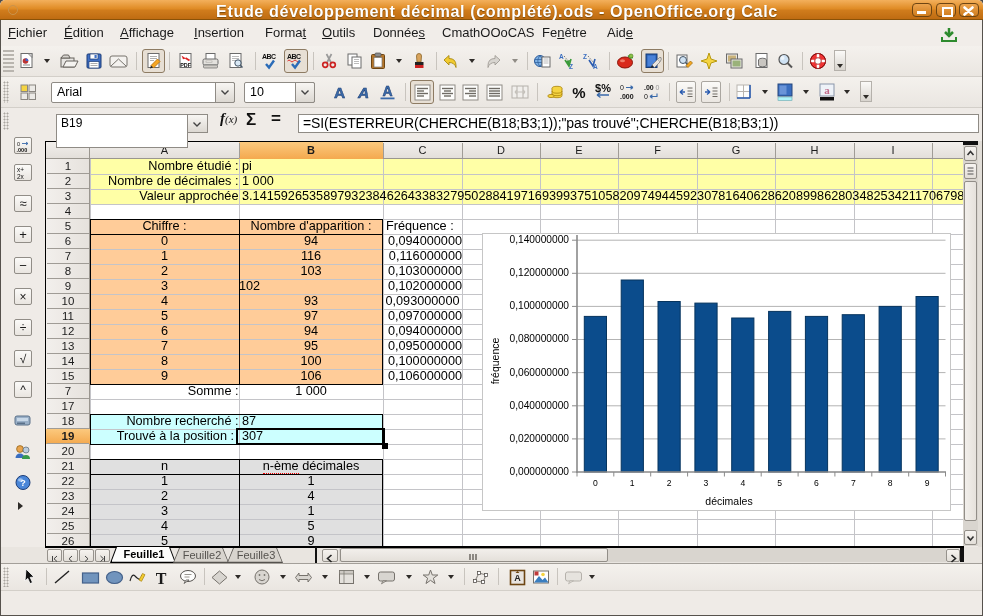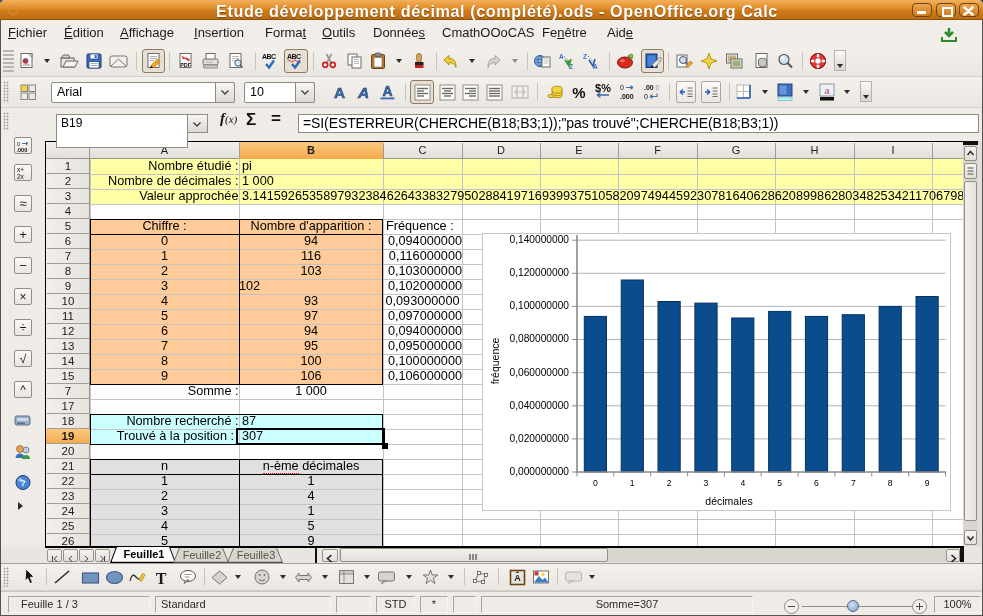--- a/index.html
+++ b/index.html
@@ -463,21 +463,21 @@
       <div class="cell" style="left:44px;top:362px;width:149px;text-align:center;">3</div>
       <div class="cell" style="left:193px;top:362px;width:144px;text-align:center;">1</div>
       <div class="cell" style="left:44px;top:377px;width:149px;text-align:center;">4</div>
       <div class="cell" style="left:193px;top:377px;width:144px;text-align:center;">5</div>
       <div class="cell" style="left:44px;top:392px;width:149px;text-align:center;">5</div>
       <div class="cell" style="left:193px;top:392px;width:144px;text-align:center;">9</div>
 
 <div class="ab" style="left:190px;top:285.5px;width:149px;height:17px;border:2.4px solid #000;box-sizing:border-box;"></div>
 <div class="ab" style="left:336px;top:301px;width:6px;height:6px;background:#000;"></div>
 
-<div id="chart" class="ab" style="left:436px;top:91px;width:469px;height:278px;background:#fff;padding-left:20px;">
+<div id="chart" class="ab" style="left:436px;top:91px;width:469px;height:278px;background:#fff;">
 <svg width="469" height="278" style="position:absolute;left:0;top:0;" font-family="Liberation Sans, sans-serif">
 <rect x="0.5" y="0.5" width="468" height="277" fill="#fff" stroke="#c6c6c6" stroke-width="1"></rect>
 <g stroke="#b3b3b3" stroke-width="1">
 <line x1="95" y1="7.2" x2="463.5" y2="7.2"></line>
             <line x1="95" y1="40.3" x2="463.5" y2="40.3"></line>
             <line x1="95" y1="73.4" x2="463.5" y2="73.4"></line>
             <line x1="95" y1="106.5" x2="463.5" y2="106.5"></line>
             <line x1="95" y1="139.6" x2="463.5" y2="139.6"></line>
             <line x1="95" y1="172.8" x2="463.5" y2="172.8"></line>
             <line x1="95" y1="205.9" x2="463.5" y2="205.9"></line>
@@ -604,39 +604,20 @@
           <path d="M129 3 v6 M132 3 v6 M135 3 v6" stroke="#5a5650" stroke-width="1.3"></path>
         </svg></div>
 <div class="ab" style="left:946px;top:1.5px;width:14px;height:13px;background:linear-gradient(#f6f3ef,#e3dfd9);border:1px solid #96928c;border-radius:2px;box-sizing:border-box;"><svg width="12" height="11">
           <path d="M4.5 2 L8.5 5.5 L4.5 9" stroke="#222" stroke-width="1.6" fill="none"></path>
         </svg></div>
 <div class="ab" style="left:960px;top:0.5px;width:3.5px;height:14.5px;background:#111;"></div>
 </div>
 
 <div class="ab" id="tb3" style="left:0;top:563px;width:983px;height:28px;background:linear-gradient(#f4f1ed,#eae6e1);border-top:1px solid #a39f99;border-bottom:1px solid #d3cfc9;box-sizing:border-box;"></div>
 
-<div class="ab" id="status" style="left:0;top:591px;width:983px;height:25px;background:#efebe7;border-top:1px solid #cac6c0;box-sizing:border-box;">
-<div class="sfield" style="left:8px;width:142px;padding-left:12px;">Feuille 1 / 3</div>
-<div class="sfield" style="left:155px;width:176px;padding-left:5px;">Standard</div>
-<div class="sfield" style="left:336px;width:35px;"></div>
-<div class="sfield" style="left:376px;width:39px;text-align:center;">STD</div>
-<div class="sfield" style="left:420px;width:28px;text-align:center;">*</div>
-<div class="sfield" style="left:453px;width:23px;"></div>
-<div class="sfield" style="left:481px;width:272px;text-align:center;padding-left:20px;">Somme=307</div>
-<div class="ab" style="left:784px;top:7px;width:15px;height:15px;border:1px solid #8f8b85;border-radius:50%;background:#f2efeb;box-sizing:border-box;">
-        <div class="ab" style="left:3px;top:5.5px;width:7px;height:1.6px;background:#444;"></div>
-      </div>
-<div class="ab" style="left:802px;top:13.6px;width:110px;height:1.6px;background:#938f89;"></div>
-<div class="ab" style="left:847px;top:8px;width:12px;height:12px;border:1px solid #4d6e96;border-radius:50%;background:radial-gradient(circle at 40% 35%,#cfe0ef,#7aa0c4);box-sizing:border-box;"></div>
-<div class="ab" style="left:912px;top:7px;width:15px;height:15px;border:1px solid #8f8b85;border-radius:50%;background:#f2efeb;box-sizing:border-box;">
-        <div class="ab" style="left:3px;top:5.7px;width:7px;height:1.6px;background:#444;"></div>
-        <div class="ab" style="left:5.7px;top:3px;width:1.6px;height:7px;background:#444;"></div>
-      </div>
-<div class="sfield" style="left:934px;width:47px;text-align:center;">100%</div>
-</div>
 
 <div class="ab" style="left:0;top:20px;width:1px;height:596px;background:#56524d;"></div>
 <div class="ab" style="left:982px;top:20px;width:1px;height:596px;background:#56524d;"></div>
 <div class="ab" style="left:0;top:614.5px;width:983px;height:1.5px;background:#56524d;"></div>
 <div class="ab" style="left:0;top:0;width:983px;height:616px;z-index:5;">
       <div class="ab" style="left:3px;top:81px;width:6px;height:22px;background:radial-gradient(#aaa6a0 0.9px, transparent 1.1px);background-size:3px 3px;"></div>
       <div class="ab" style="left:20.0px;top:83.5px;width:17px;height:17px;">
         <svg width="17" height="17" style="position:absolute;left:0;top:0;">
           <rect x="1" y="1" width="6.5" height="6.5" fill="#f5d442" stroke="#8a8680"></rect>
           <rect x="9" y="1" width="6.5" height="6.5" fill="#eceae6" stroke="#8a8680"></rect>

